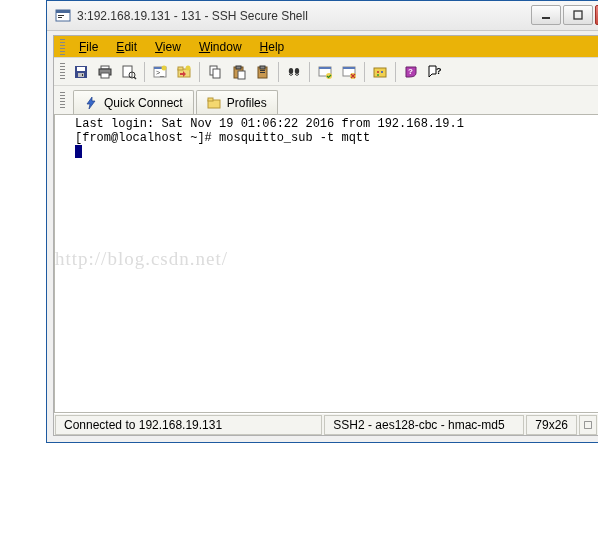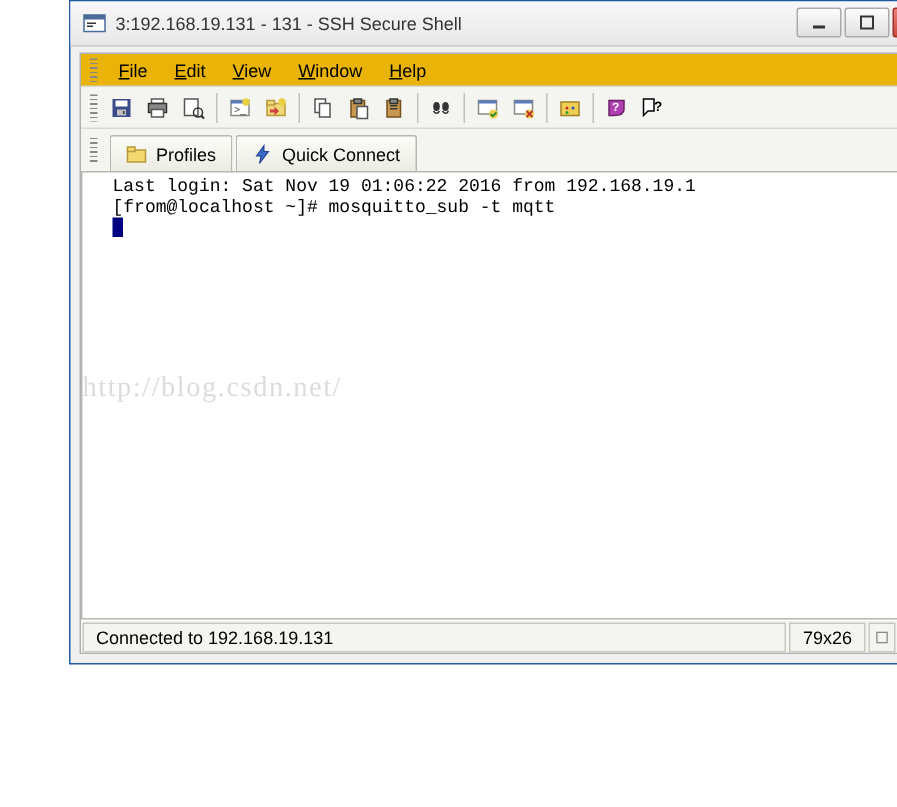--- a/index.html
+++ b/index.html
@@ -200,44 +200,45 @@
             <path d="M2 2 L2 13 L5 10 L9 10 L9 2 Z" fill="#fff" stroke="#000"></path>
             <text x="9" y="10" font-size="9" fill="#000" font-weight="bold">?</text>
           </svg>
         </div>
     </div>
 
     <div class="tabbar">
       <div class="tb-grip2"></div>
       <div class="tab-btn">
         <span class="ico"><svg viewBox="0 0 14 14">
+              <path d="M8 1 L3 8 L6 8 L5 13 L11 5 L8 5 Z" fill="#3868c8" stroke="#20408a" stroke-width="0.7"></path>
+            </svg></span>
+        <span>Quick Connect</span>
+      </div>
+      <div class="tab-btn">
+        <span class="ico"><svg viewBox="0 0 14 14">
               <rect x="1" y="4" width="12" height="8" fill="#f4d870" stroke="#b89838"></rect>
               <rect x="1" y="2" width="5" height="3" fill="#f4d870" stroke="#b89838"></rect>
             </svg></span>
         <span>Profiles</span>
-      </div>
-      <div class="tab-btn">
-        <span class="ico"><svg viewBox="0 0 14 14">
-              <path d="M8 1 L3 8 L6 8 L5 13 L11 5 L8 5 Z" fill="#3868c8" stroke="#20408a" stroke-width="0.7"></path>
-            </svg></span>
-        <span>Quick Connect</span>
       </div>
     </div>
 
     <div class="terminal-wrap">
       <div class="terminal"><div>Last login: Sat Nov 19 01:06:22 2016 from 192.168.19.1</div><div>[from@localhost ~]# mosquitto_sub -t mqtt</div><span class="cursor"></span><div class="watermark">http://blog.csdn.net/</div></div>
       <div class="vscroll">
         <div class="vs-btn">▲</div>
         <div class="vs-track"></div>
         <div class="vs-btn">▼</div>
       </div>
     </div>
 
     <div class="statusbar">
       <div class="sb-cell sb-flex">Connected to 192.168.19.131</div>
+      <div class="sb-cell" style="min-width:200px">SSH2 - aes128-cbc - hmac-md5</div>
       <div class="sb-cell">79x26</div>
       <div class="sb-cell sb-ico">
           <svg width="14" height="14" viewBox="0 0 14 14">
             <rect x="3" y="3" width="8" height="8" fill="none" stroke="#888"></rect>
           </svg>
         </div>
       <div class="sb-cell sb-ico">
           <svg width="14" height="14" viewBox="0 0 14 14">
             <rect x="2" y="7" width="4" height="5" fill="#888"></rect>
             <rect x="8" y="7" width="4" height="5" fill="#888"></rect>

